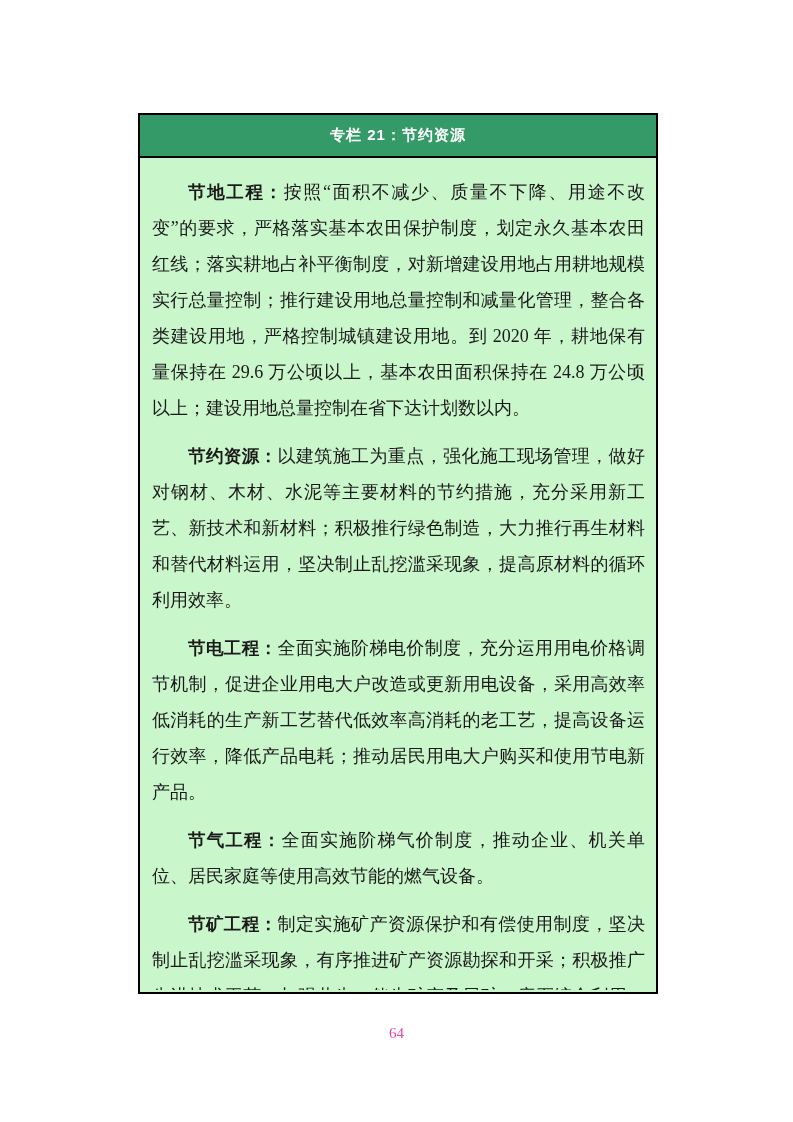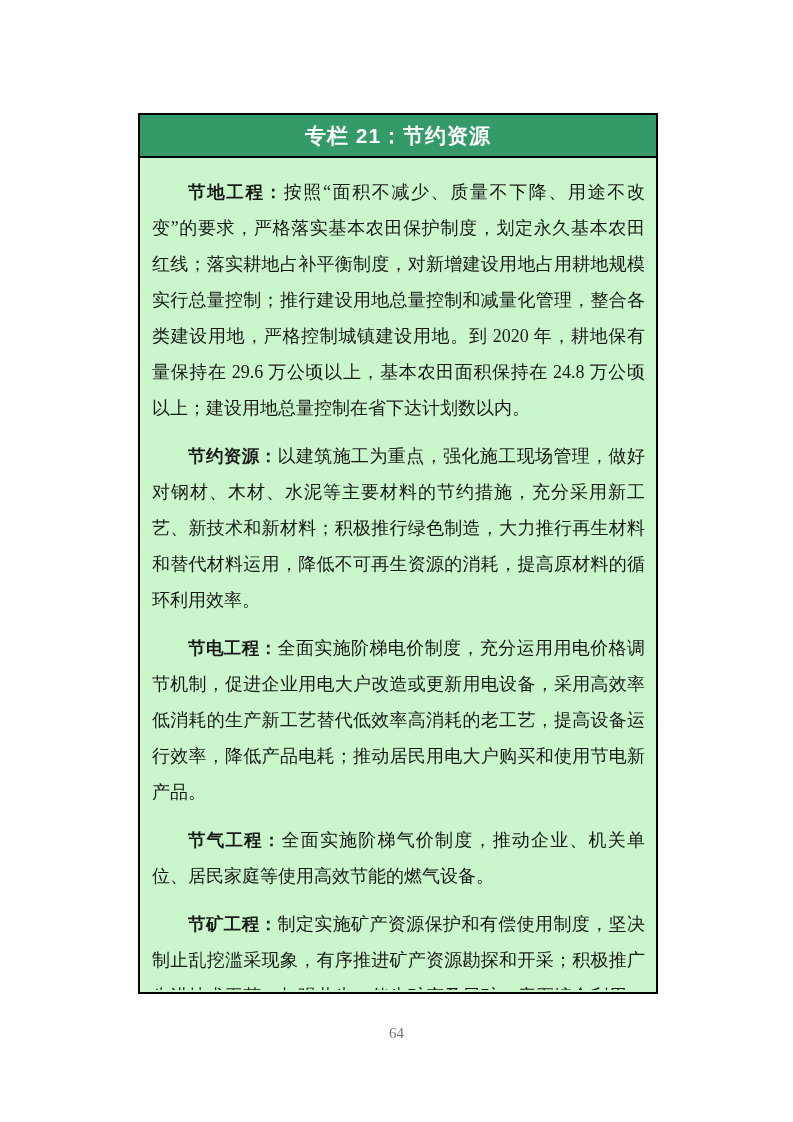--- a/index.html
+++ b/index.html
@@ -24,21 +24,21 @@
     height: 43px;
     background: #349a67;
     border-bottom: 2px solid #000000;
     display: flex;
     align-items: center;
     justify-content: center;
   }
   .box-title {
     color: #ffffff;
     font-weight: 700;
-    font-size: 21px;
+    font-size: 15px;
     letter-spacing: 1px;
     font-family: "Liberation Sans", "DejaVu Sans", sans-serif;
   }
   .box-body {
     height: 832px;
     padding: 16px 11px 10px 12px;
     overflow: hidden;
   }
   .para {
     font-size: 18px;
@@ -54,33 +54,33 @@
     font-family: "Liberation Sans", "DejaVu Sans", sans-serif;
     font-size: 17.5px;
   }
   .page-number {
     position: absolute;
     left: 0;
     right: 0;
     top: 1025px;
     text-align: center;
     font-size: 15px;
-    color: #737373;
+    color: #ec4899;
     font-family: "Liberation Serif", "DejaVu Serif", serif;
   }
 </style>
 </head>
 <body>
 
 <div class="callout-box">
   <div class="box-header">
     <span class="box-title">专栏 21：节约资源</span>
   </div>
   <div class="box-body">
     <p class="para"><span class="para-label">节地工程：</span><span>按照“面积不减少、质量不下降、用途不改变”的要求，严格落实基本农田保护制度，划定永久基本农田红线；落实耕地占补平衡制度，对新增建设用地占用耕地规模实行总量控制；推行建设用地总量控制和减量化管理，整合各类建设用地，严格控制城镇建设用地。到 2020 年，耕地保有量保持在 29.6 万公顷以上，基本农田面积保持在 24.8 万公顷以上；建设用地总量控制在省下达计划数以内。</span></p>
-    <p class="para"><span class="para-label">节约资源：</span><span>以建筑施工为重点，强化施工现场管理，做好对钢材、木材、水泥等主要材料的节约措施，充分采用新工艺、新技术和新材料；积极推行绿色制造，大力推行再生材料和替代材料运用，降低不可再生资源的消耗，提高原材料的循环利用效率。</span></p>
+    <p class="para"><span class="para-label">节约资源：</span><span>以建筑施工为重点，强化施工现场管理，做好对钢材、木材、水泥等主要材料的节约措施，充分采用新工艺、新技术和新材料；积极推行绿色制造，大力推行再生材料和替代材料运用，坚决制止乱挖滥采现象，提高原材料的循环利用效率。</span></p>
     <p class="para"><span class="para-label">节电工程：</span><span>全面实施阶梯电价制度，充分运用用电价格调节机制，促进企业用电大户改造或更新用电设备，采用高效率低消耗的生产新工艺替代低效率高消耗的老工艺，提高设备运行效率，降低产品电耗；推动居民用电大户购买和使用节电新产品。</span></p>
     <p class="para"><span class="para-label">节气工程：</span><span>全面实施阶梯气价制度，推动企业、机关单位、居民家庭等使用高效节能的燃气设备。</span></p>
     <p class="para"><span class="para-label">节矿工程：</span><span>制定实施矿产资源保护和有偿使用制度，坚决制止乱挖滥采现象，有序推进矿产资源勘探和开采；积极推广先进技术工艺，加强共生、伴生矿产及尾矿、废石综合利用，提高矿产资源开采回采率、选矿回收率和综合利用率。到 2020 年，矿产资源综合回收率达到 80%以上。</span></p>
   </div>
 </div>
 
 <div class="page-number">64</div>
 
 </body></html>

